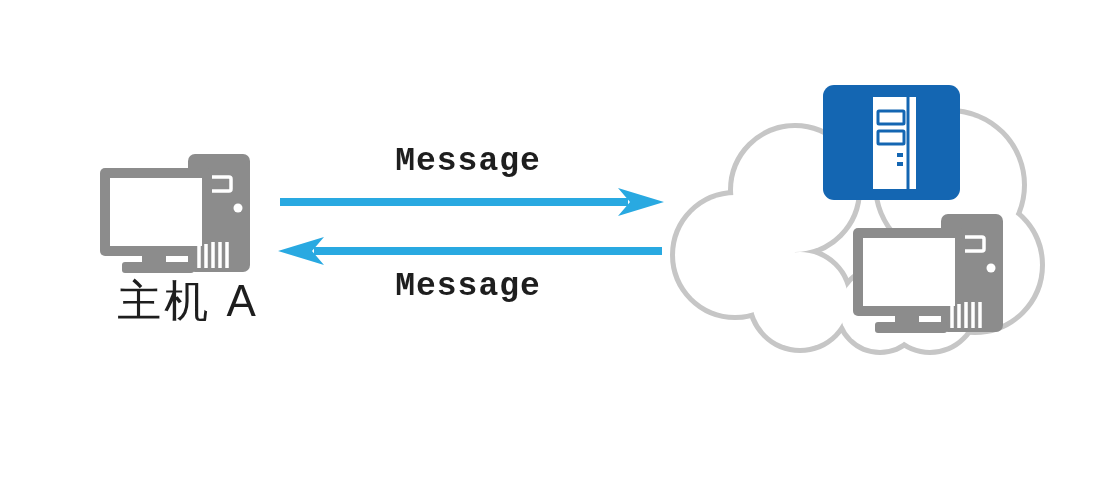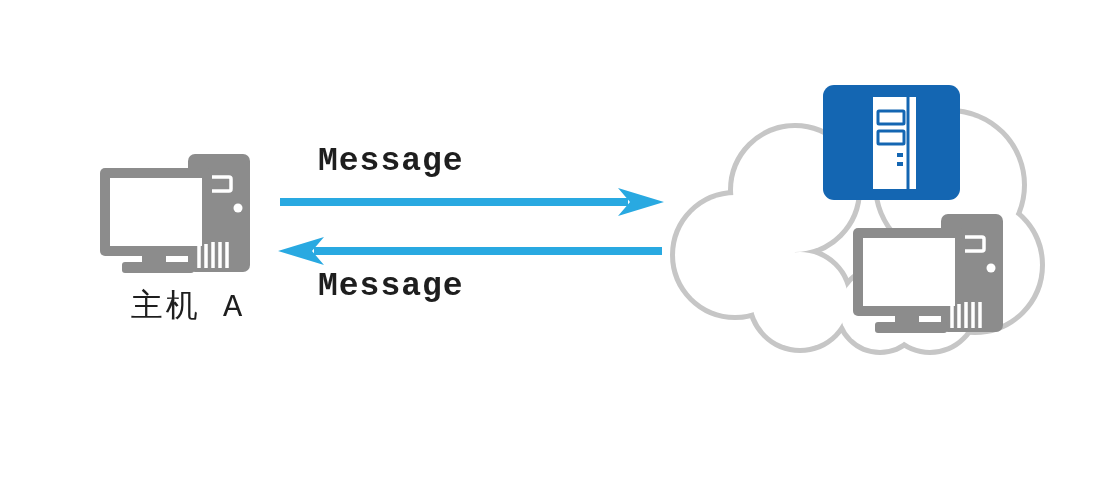--- a/index.html
+++ b/index.html
@@ -18,32 +18,32 @@
     height: 477px;
     background: var(--background);
     overflow: hidden;
     font-family: "Liberation Sans", sans-serif;
   }
   .abs { position: absolute; }
 
   
   .host-icon   { left: 100px; top: 152px; width: 152px; height: 122px; }
   .host-label  {
-    left: 98px; top: 284px; width: 180px;
+    left: 98px; top: 272px; width: 180px;
     text-align: center;
-    font-family: Liberation Mono, monospace;
-    font-size: 32px;
+    font-family: Liberation Sans, sans-serif;
+    font-size: 44px;
     letter-spacing: 3px;
     color: var(--text-dark);
     white-space: nowrap;
   }
 
   
   .msg-label {
-    width: 300px; text-align: left;
+    width: 300px; text-align: center;
     font-family: "Liberation Mono", monospace;
     font-weight: bold;
     font-size: 33px;
     letter-spacing: 1px;
     color: var(--text-dark);
     white-space: nowrap;
   }
   .msg-top    { left: 318px; top: 143px; }
   .msg-bottom { left: 318px; top: 268px; }
   .arrow-top    { left: 278px; top: 186px; width: 388px; height: 32px; }

